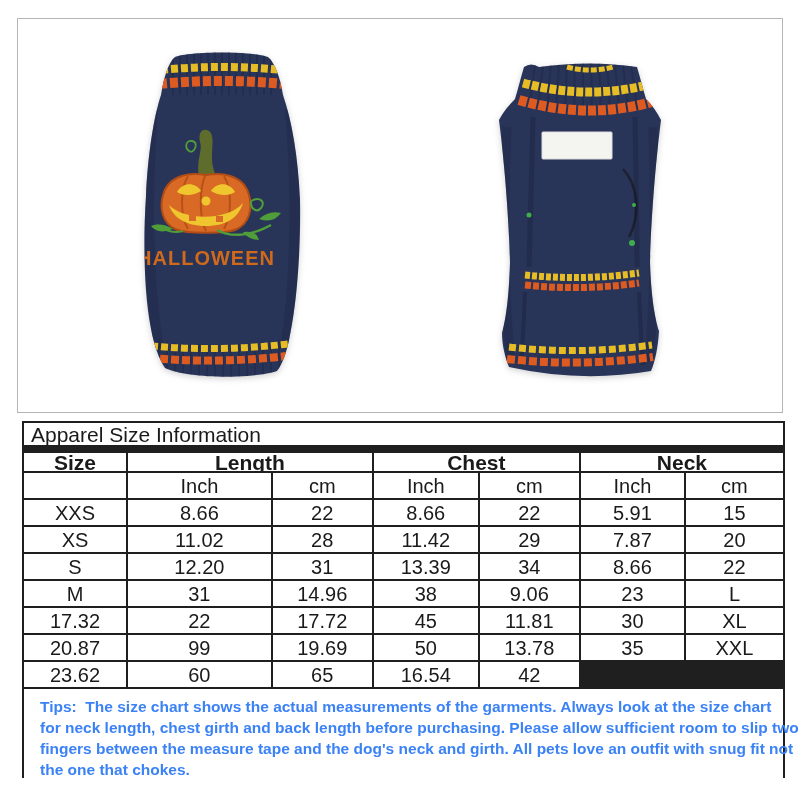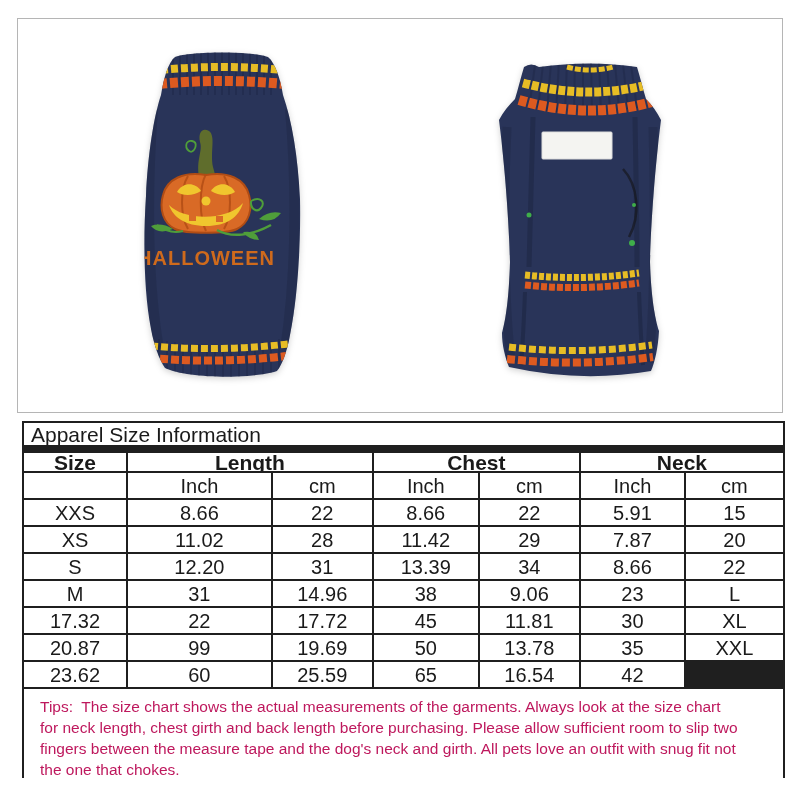--- a/index.html
+++ b/index.html
@@ -29,21 +29,21 @@
   }
   .cell{
     background:#fff;display:flex;align-items:center;justify-content:center;
     font-size:20px;line-height:1;white-space:nowrap;overflow:hidden;
   }
   .cell.title{grid-column:1 / -1;justify-content:flex-start;padding-left:7px;font-size:21px;}
   .cell.group{font-weight:bold;font-size:21px;margin-top:6px;}
   .span2{grid-column:span 2;}
   .tips{
     border-top:2px solid var(--table-border,#1f1f1f);flex:1;background:#fff;
-    padding:7px 16px 0 16px;font-size:15.5px;line-height:21px;color:#be185d;
+    padding:7px 16px 0 16px;font-size:15.5px;line-height:21px;color:#3b82f6;font-weight:bold;
   }
   .tips-line{white-space:pre;}
 </style>
 </head>
 <body>
 
 <div class="photo-frame"></div>
 
 <svg id="front-svg" class="product" width="165" height="330" viewBox="0 0 165 330">
   <defs>
@@ -270,21 +270,20 @@
     <div class="cell">20.87</div>
     <div class="cell">99</div>
     <div class="cell">19.69</div>
     <div class="cell">50</div>
     <div class="cell">13.78</div>
     <div class="cell">35</div>
 
     <div class="cell">XXL</div>
     <div class="cell">23.62</div>
     <div class="cell">60</div>
-    <div class="cell">25.59</div>
     <div class="cell">65</div>
     <div class="cell">16.54</div>
     <div class="cell">42</div>
   </div>
 
   <div class="tips">
     <div class="tips-line">Tips:  The size chart shows the actual measurements of the garments. Always look at the size chart</div>
     <div class="tips-line">for neck length, chest girth and back length before purchasing. Please allow sufficient room to slip two</div>
     <div class="tips-line">fingers between the measure tape and the dog's neck and girth. All pets love an outfit with snug fit not</div>
     <div class="tips-line">the one that chokes.</div>

